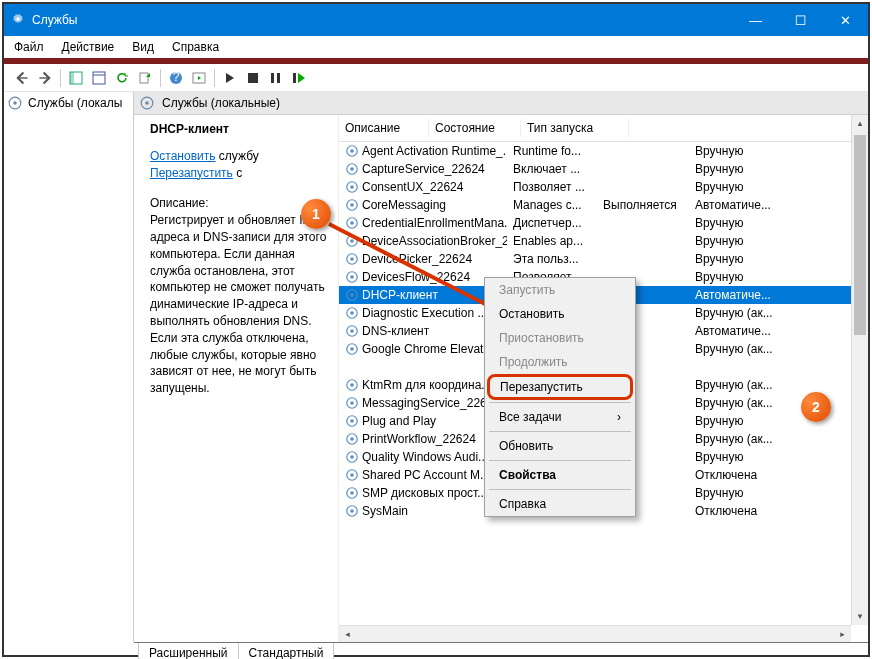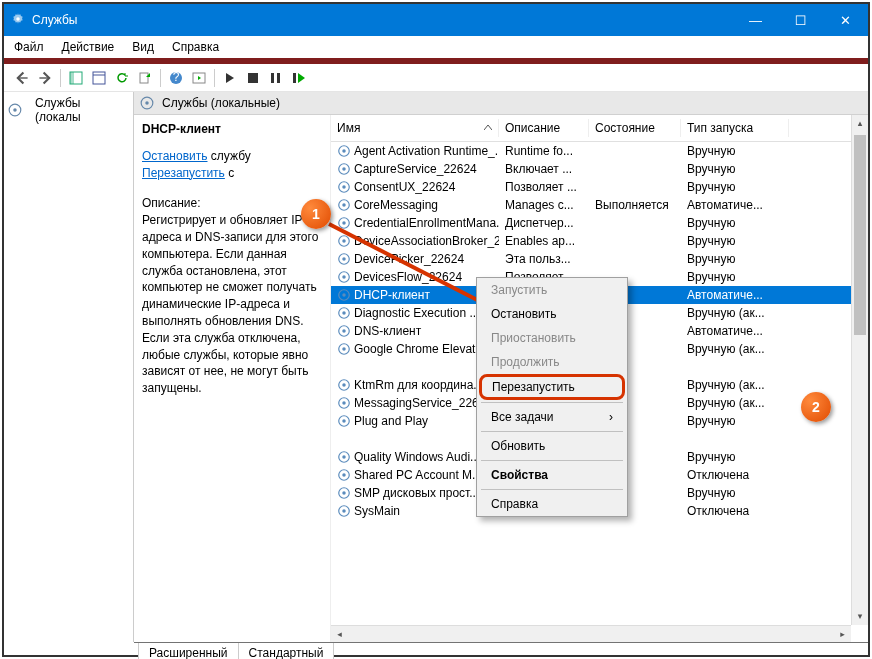--- a/index.html
+++ b/index.html
@@ -15,26 +15,26 @@
 
 .menubar { background: #fff; padding: 4px 10px; display: flex; gap: 18px; border-bottom: 6px solid #7f1d1d; }
 .menubar span { font-size: 12px; }
 
 .toolbar { background: #fff; padding: 3px 8px; display: flex; align-items: center; gap: 3px; border-bottom: 1px solid #e5e5e5; height: 28px; }
 .tbicon { width: 20px; height: 20px; display: flex; align-items: center; justify-content: center; border: 1px solid transparent; }
 .tbsep { width: 1px; height: 18px; background: #ccc; margin: 0 2px; }
 
 .main { display: flex; height: 550px; }
 .leftpane { width: 130px; border-right: 1px solid #ccc; background: #fff; padding: 4px; }
-.leftpane .lnode { display: flex; align-items: center; gap: 13px; }
+.leftpane .lnode { display: flex; align-items: center; gap: 6px; }
 
 .rightpane { flex: 1; background: #fff; display: flex; flex-direction: column; }
 .rp-head { background: #e8e8e8; padding: 4px 6px; display: flex; align-items: center; gap: 8px; border-bottom: 1px solid #d0d0d0; }
 
-.rp-body { flex: 1; display: flex; overflow: hidden; }
+.rp-body { flex: 1; display: flex; overflow: hidden; margin-left: 8px; }
 .infopane { width: 196px; padding: 6px 8px; font-size: 12px; line-height: 1.4; }
 .infopane h3 { font-size: 12px; font-weight: bold; margin-bottom: 10px; }
 .infopane a { color: #0066cc; text-decoration: underline; }
 .infopane p { margin-top: 14px; }
 
 .listpane { flex: 1; border-left: 1px solid #eee; position: relative; overflow: hidden; }
 .cols { display: flex; border-bottom: 1px solid #e0e0e0; background: #fff; padding: 4px 0; font-size: 12px; }
 .cols .c { padding: 2px 6px; border-right: 1px solid #eee; }
 .c1 { width: 168px; display:flex; align-items:center; } .c2 { width: 90px; } .c3 { width: 92px; } .c4 { width: 108px; }
 
@@ -200,27 +200,20 @@
         <div class="infopane">
           <h3>DHCP-клиент</h3>
           <div><a href="#">Остановить</a><span> службу</span></div>
           <div><a href="#">Перезапустить</a><span> с</span></div>
           <p><span>Описание:</span><br>
           <span>Регистрирует и обновляет IP адреса и DNS-записи для этого компьютера. Если данная служба остановлена, этот компьютер не сможет получать динамические IP-адреса и выполнять обновления DNS. Если эта служба отключена, любые службы, которые явно зависят от нее, не могут быть запущены.</span></p>
         </div>
 
         <div class="listpane">
           <div class="cols">
-            <div class="c c1">
-                <span>Имя</span>
-                <span style="flex:1"></span>
-                <svg width="8" height="8" style="margin:0 auto">
-                  <path d="M0 6l4-5 4 5" fill="none" stroke="#555"></path>
-                </svg>
-              </div>
             <div class="c c2">Описание</div>
             <div class="c c3">Состояние</div>
             <div class="c c4">Тип запуска</div>
           </div>
           <div class="rows" id="rows">
               <div class="row">
                 <div class="cell n">
                   <svg class="gearico" viewBox="0 0 24 24">
                     <circle cx="12" cy="12" r="9" fill="none" stroke="#5a8bbc" stroke-width="2"></circle>
                     <circle cx="12" cy="12" r="3" fill="#5a8bbc"></circle>
@@ -398,20 +391,27 @@
                     <circle cx="12" cy="12" r="9" fill="none" stroke="#5a8bbc" stroke-width="2"></circle>
                     <circle cx="12" cy="12" r="3" fill="#5a8bbc"></circle>
                   </svg>
                   <span>Plug and Play</span>
                 </div>
                 <div class="cell d"></div>
                 <div class="cell s">ется</div>
                 <div class="cell t">Вручную</div>
               </div>
               <div class="row">
+                <div class="cell n">
+                  <svg class="gearico" viewBox="0 0 24 24">
+                    <circle cx="12" cy="12" r="9" fill="none" stroke="#5a8bbc" stroke-width="2"></circle>
+                    <circle cx="12" cy="12" r="3" fill="#5a8bbc"></circle>
+                  </svg>
+                  <span>PrintWorkflow_22624</span>
+                </div>
                 <div class="cell d"></div>
                 <div class="cell s"></div>
                 <div class="cell t">Вручную (ак...</div>
               </div>
               <div class="row">
                 <div class="cell n">
                   <svg class="gearico" viewBox="0 0 24 24">
                     <circle cx="12" cy="12" r="9" fill="none" stroke="#5a8bbc" stroke-width="2"></circle>
                     <circle cx="12" cy="12" r="3" fill="#5a8bbc"></circle>
                   </svg>

